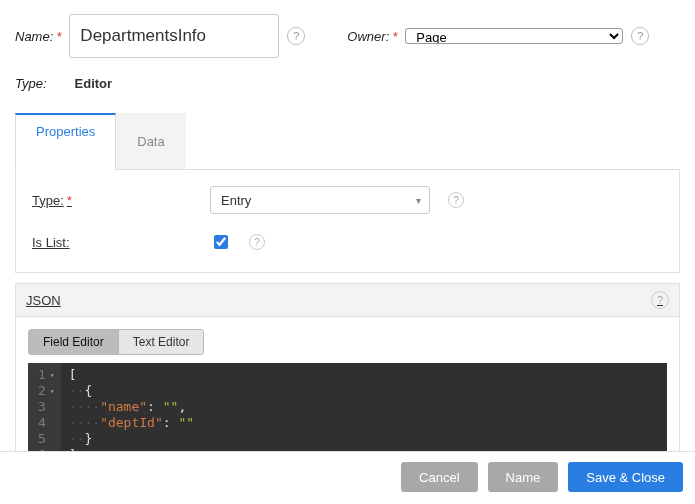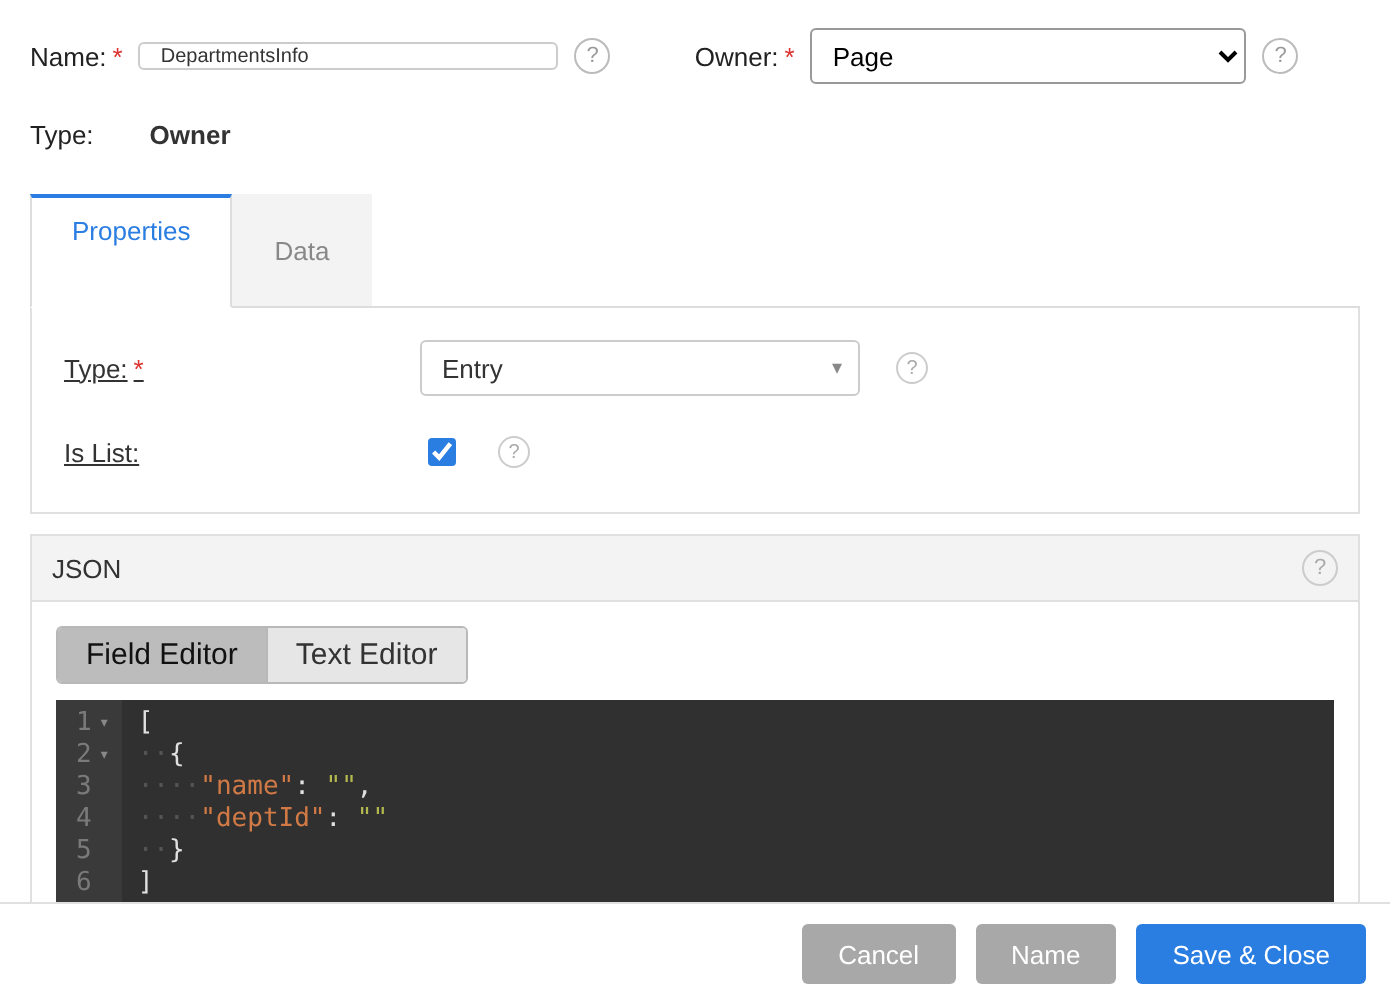--- a/index.html
+++ b/index.html
@@ -17,35 +17,35 @@
   .dialog {
     width: 695px;
     padding: 14px 15px 0 15px;
   }
   .top-row {
     display: flex;
     align-items: center;
     gap: 8px;
     margin-bottom: 18px;
   }
-  .label { color: #222; white-space: nowrap; }
+  .label { color: #222; white-space: nowrap; font-style: italic; }
   .req { color: #d33; margin-left: 3px; }
   .input-text {
-    height: 14px;
+    height: 44px;
     border: 1px solid #ccc;
     border-radius: 3px;
     padding: 0 10px;
-    font-size: 10px;
+    font-size: 17px;
     color: #333;
     background: #fff;
     outline: none;
   }
   .name-input { width: 210px; }
   .owner-select {
-    height: 28px;
+    height: 16px;
     width: 218px;
     border: 1px solid #999;
     border-radius: 3px;
     padding: 0 4px 0 6px;
     font-size: 13px;
     background: #fff;
   }
   .help-icon {
     width: 18px; height: 18px;
     border: 1px solid #bbb;
@@ -128,20 +128,21 @@
     display: flex; align-items: center; justify-content: center;
     color: #aaa;
     font-size: 10px;
     margin-left: 18px;
     cursor: pointer;
   }
 
   .json-section {
     margin-top: 10px;
     border: 1px solid #e0e0e0;
+    text-decoration: underline;
   }
   .json-header {
     display: flex;
     justify-content: space-between;
     align-items: center;
     background: #f3f3f3;
     border-bottom: 1px solid #e0e0e0;
     padding: 7px 10px;
   }
   .json-body {
@@ -149,21 +150,21 @@
     background: #fff;
   }
   .editor-tabs {
     display: inline-flex;
     border: 1px solid #b8b8b8;
     border-radius: 3px;
     overflow: hidden;
   }
   .editor-tab {
     padding: 5px 14px;
-    font-size: 15px;
+    font-size: 12px;
     background: #e6e6e6;
     color: #333;
     cursor: pointer;
   }
   .editor-tab.active {
     background: #bcbcbc;
     color: #111;
   }
   .editor-tab + .editor-tab { border-left: 1px solid #b8b8b8; }
 
@@ -233,21 +234,21 @@
 
     <span class="label"><span>Owner:</span><span class="req">*</span></span>
     <select class="owner-select">
       <option>Page</option>
     </select>
     <span class="help-icon">?</span>
   </div>
 
   <div class="type-row">
     <span class="label">Type:</span>
-    <span class="type-value">Owner</span>
+    <span class="type-value">Editor</span>
   </div>
 
   <div class="tabs">
     <div class="tab active">Properties</div>
     <div class="tab">Data</div>
   </div>
 
   <div class="panel">
 
     <div class="panel-row">

